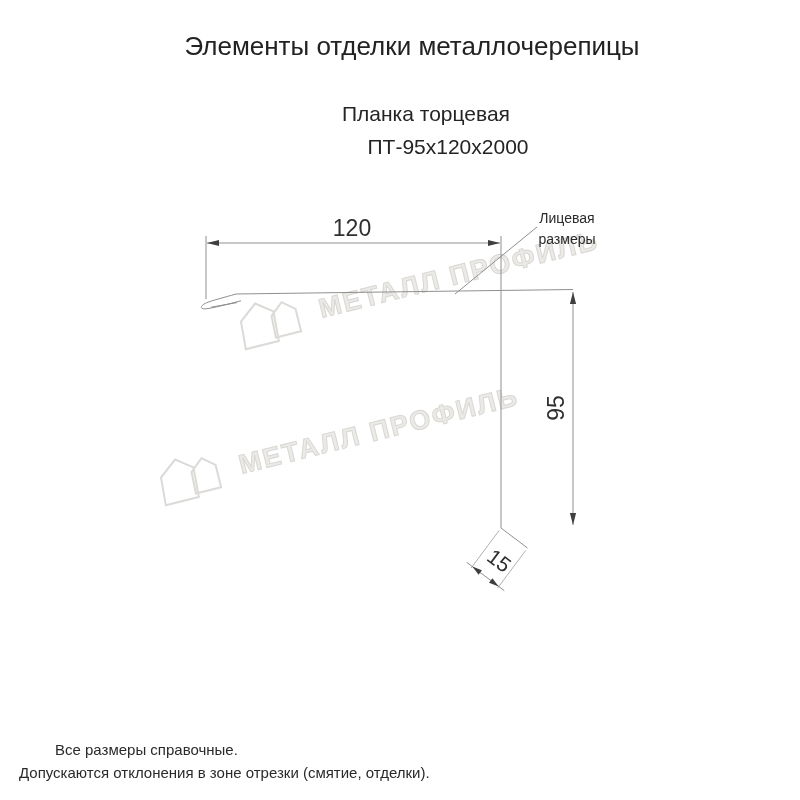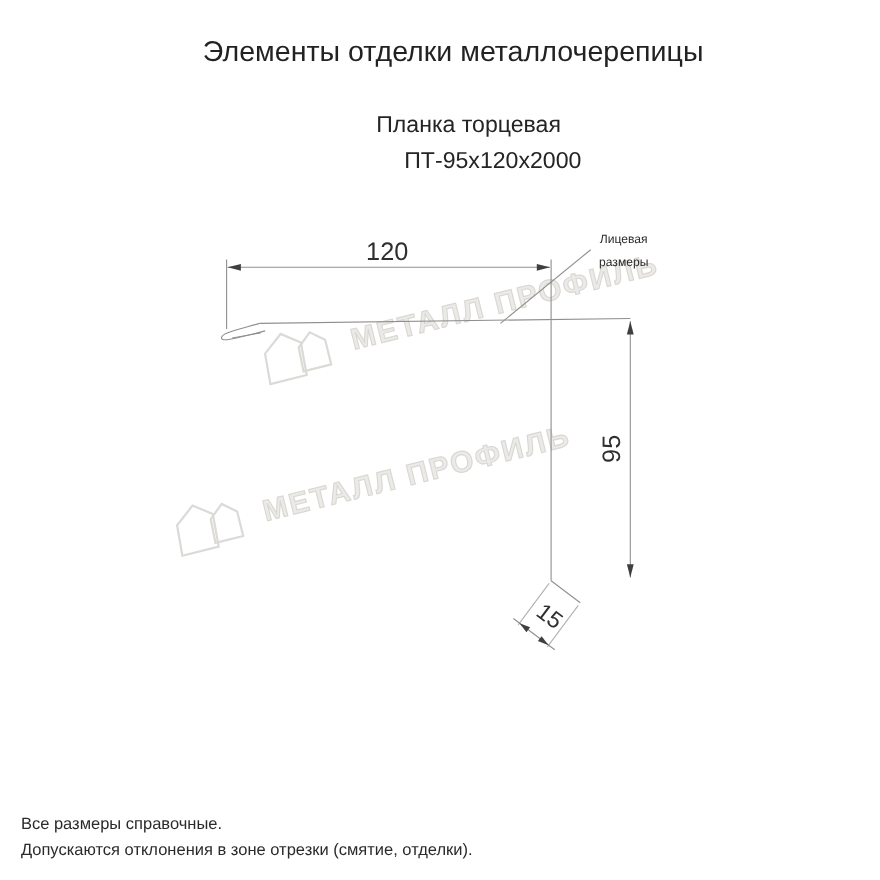--- a/index.html
+++ b/index.html
@@ -20,40 +20,40 @@
     font-size:21px;line-height:25px;color:#242424;margin-left:48px;
   }
   .dim-label{
     position:absolute;color:#2f2f2f;font-size:23px;line-height:26px;text-align:center;
   }
   .dim-width{left:302px;top:215px;width:100px;}
   .dim-height{left:526px;top:395px;width:60px;transform:rotate(-90deg);}
   .dim-kick{left:479px;top:548px;width:40px;font-size:21px;transform:rotate(37deg);}
   .face-label{
     position:absolute;left:512px;top:208px;width:110px;text-align:center;
-    font-size:11px;line-height:21px;color:#2a2a2a;
+    font-size:14px;line-height:21px;color:#2a2a2a;
   }
   .watermark{
     position:absolute;display:flex;align-items:center;gap:8px;
     transform:rotate(-14deg);transform-origin:left center;
     color:#eceae7;-webkit-text-stroke:1px #d9d7d4;
     font-weight:bold;font-size:27px;letter-spacing:2px;white-space:nowrap;
     user-select:none;
   }
   .wm-1{left:236px;top:299px;}
   .wm-2{left:156px;top:455px;}
   .wm-logo{display:inline-block;}
   .drawing{position:absolute;left:0;top:0;}
   .thin{stroke:#8f8f8f;stroke-width:1;fill:none;}
   .light{stroke:#b3b1ae;stroke-width:1;fill:none;}
   .arrow{fill:#3f3f3f;stroke:none;}
   .footer-note{
     position:absolute;left:19px;font-size:15px;line-height:18px;color:#2a2a2a;
   }
-  .note-1{top:741px;}
+  .note-1{top:741px;margin-left:36px;}
   .note-2{top:764px;}
 </style>
 </head>
 <body>
 
 <div class="canvas">
 
   <div class="watermark wm-1">
     <span class="wm-logo">
       <svg width="78" height="56" viewBox="0 0 78 56">

